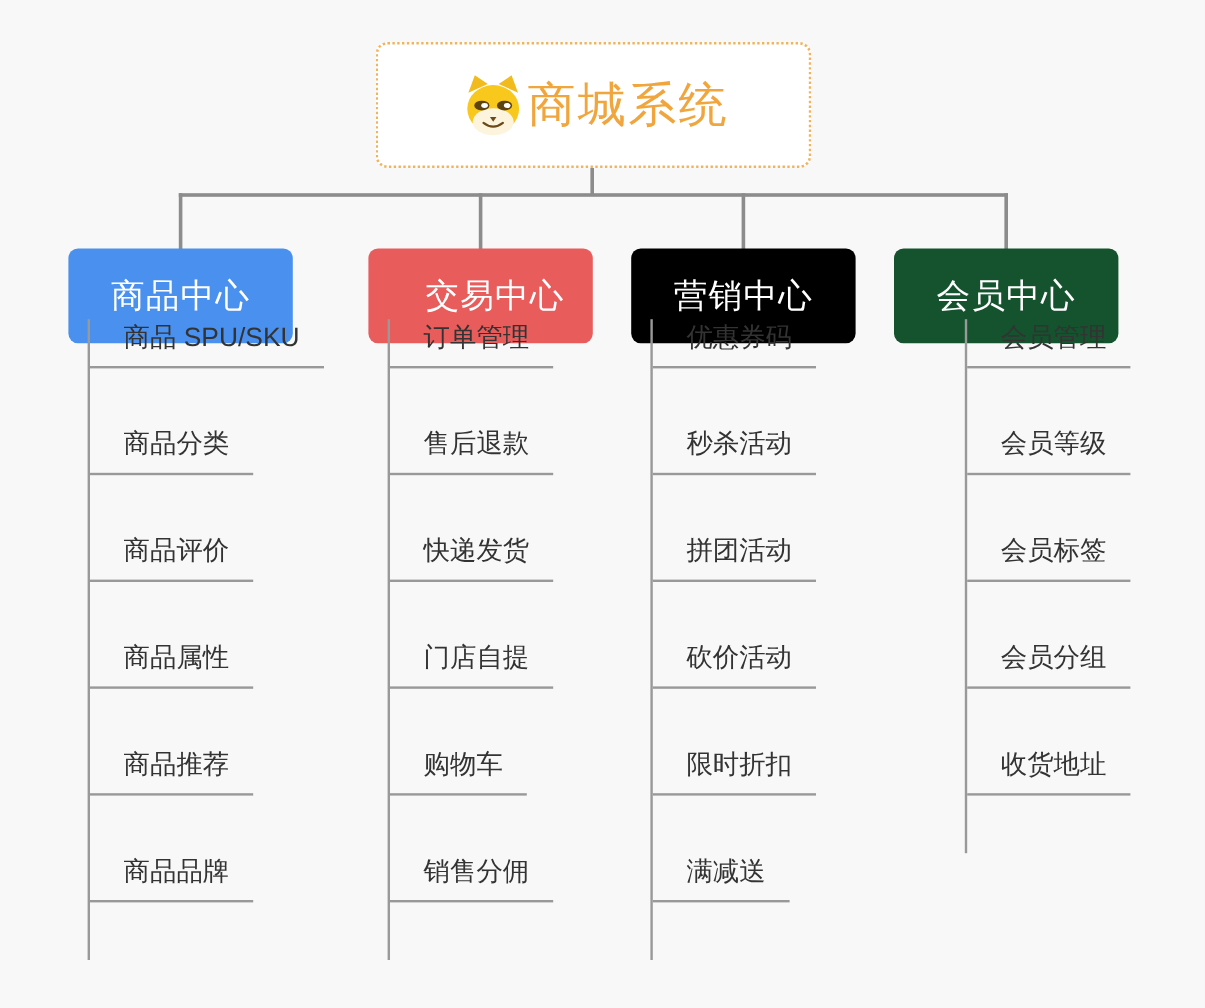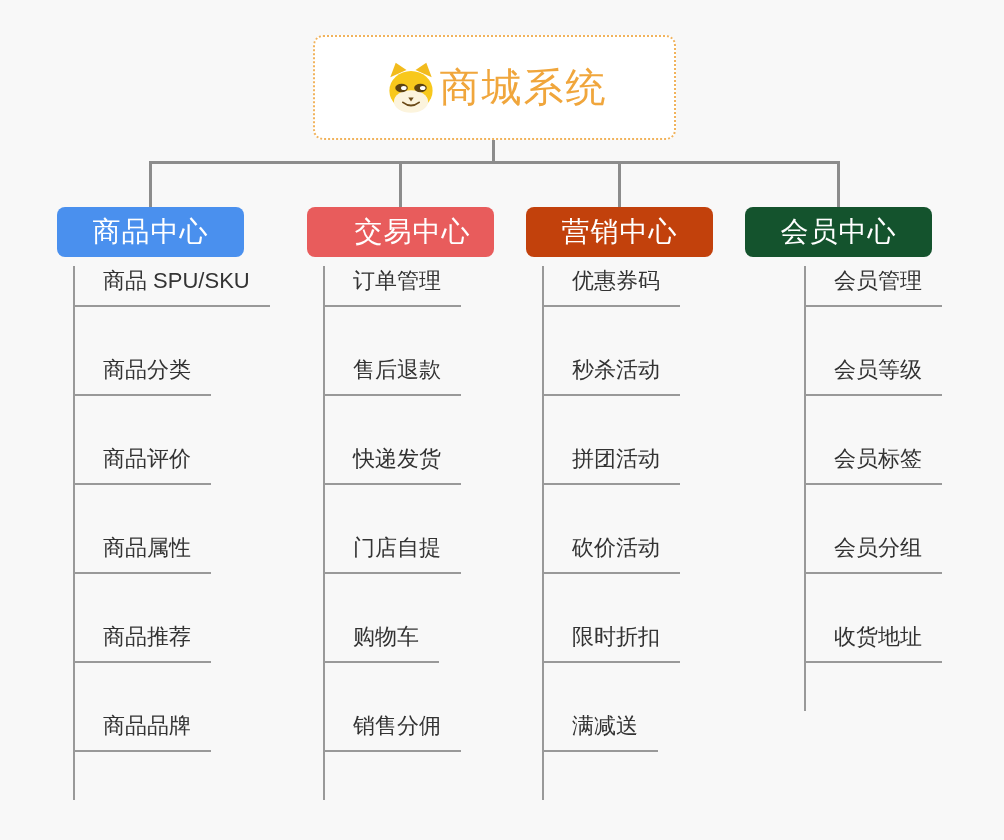--- a/index.html
+++ b/index.html
@@ -33,21 +33,21 @@
   .dog { width:58px; height:54px; flex:0 0 auto; }
   
   .line { position:absolute; background:#8c8c8c; }
   .stem  { left:492px; top:140px; width:3px; height:23px; }
   .bus   { left:149px; top:161px; width:691px; height:3px; }
   .drop  { top:161px; width:3px; height:47px; }
   .drop1 { left:149px; } .drop2 { left:399px; } .drop3 { left:618px; } .drop4 { left:837px; }
   
   .cat {
     position:absolute; top:207px;
-    width:187px; height:50px;
+    width:187px; height:79px;
     border-radius:8px;
     color:#ffffff;
     font-size:28px;
     letter-spacing:1px;
     display:flex; align-items:center; justify-content:center;
     box-sizing:border-box;
     cursor:default;
   }
   .cat1 { left:57px; } .cat2 { left:307px; } .cat3 { left:526px; } .cat4 { left:745px; }
   
@@ -96,21 +96,21 @@
     </svg>
     <span class="root-title">商城系统</span>
   </div>
 
   <div class="cat cat1" style="background-color: rgb(74, 144, 238);">
     <span>商品中心</span>
   </div>
   <div class="cat cat2" style="background-color: rgb(232, 92, 92); padding-left: 24px;">
     <span>交易中心</span>
   </div>
-  <div class="cat cat3" style="background-color: #c2410c;">
+  <div class="cat cat3" style="background-color: #000000;">
     <span>营销中心</span>
   </div>
   <div class="cat cat4" style="background-color: #14532d;">
     <span>会员中心</span>
   </div>
 
   <div class="col col1">
     <div class="leaf">
         <span class="leaf-label">商品 SPU/SKU</span>
       </div>

